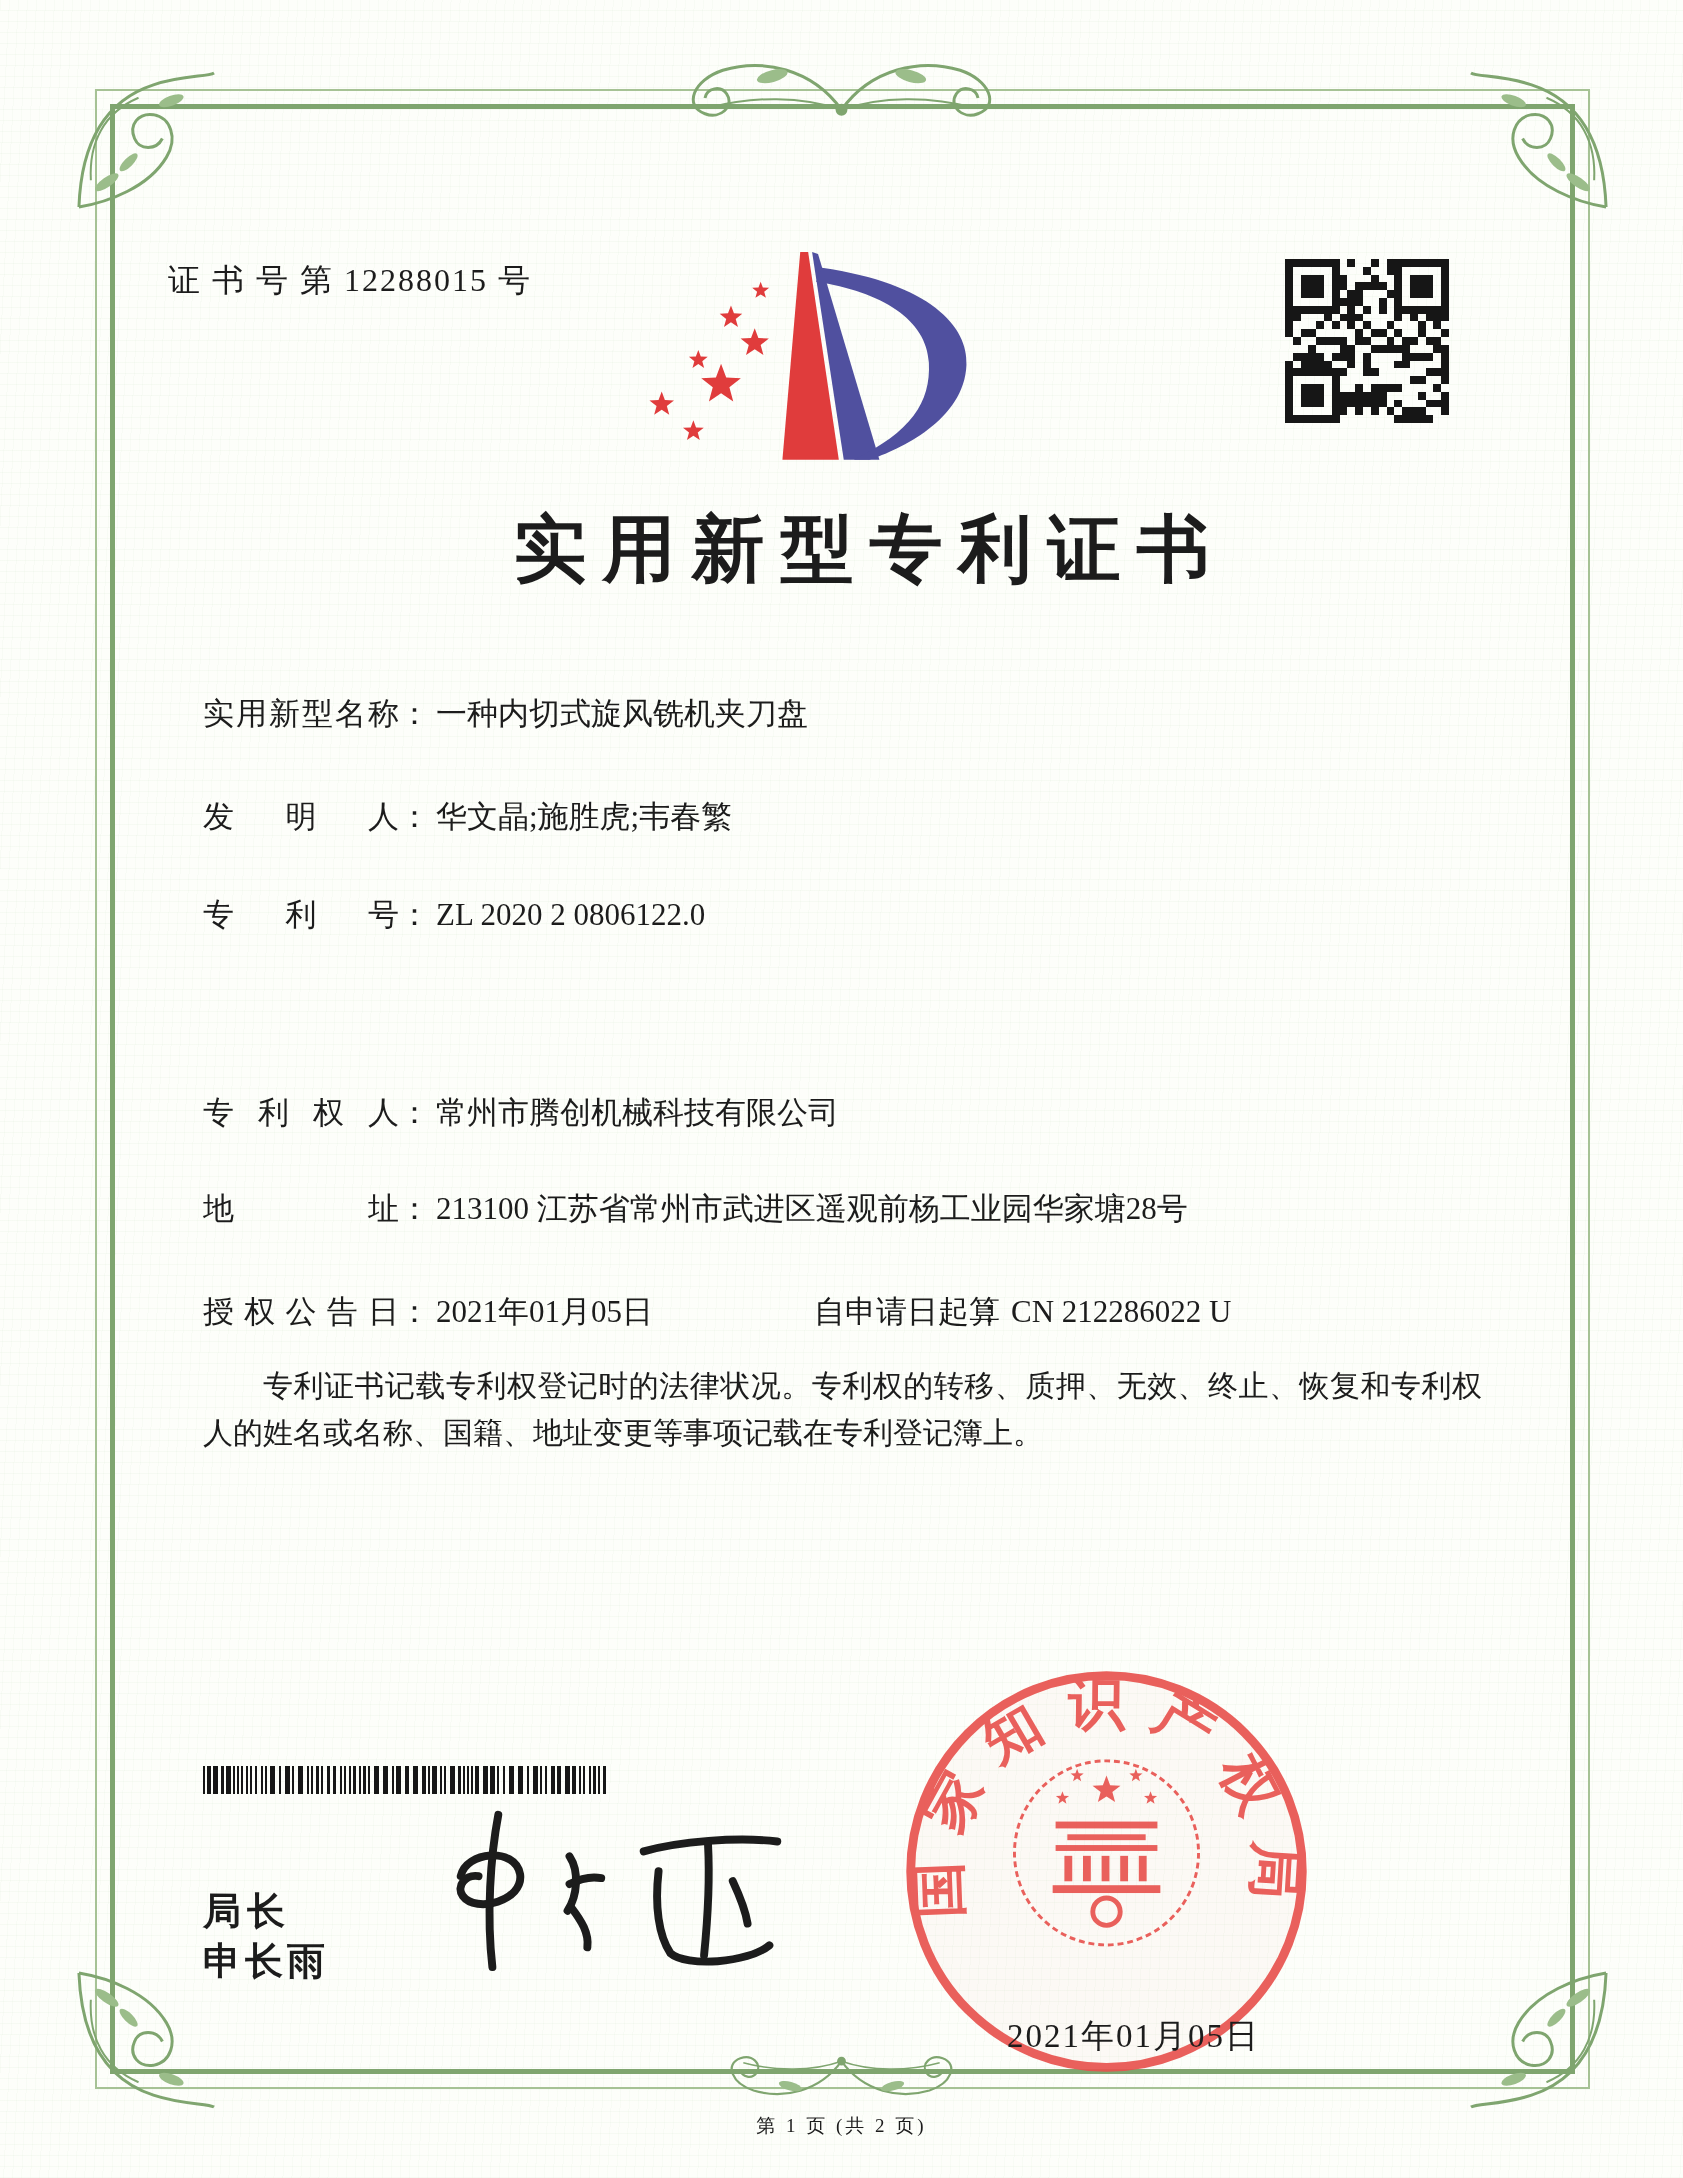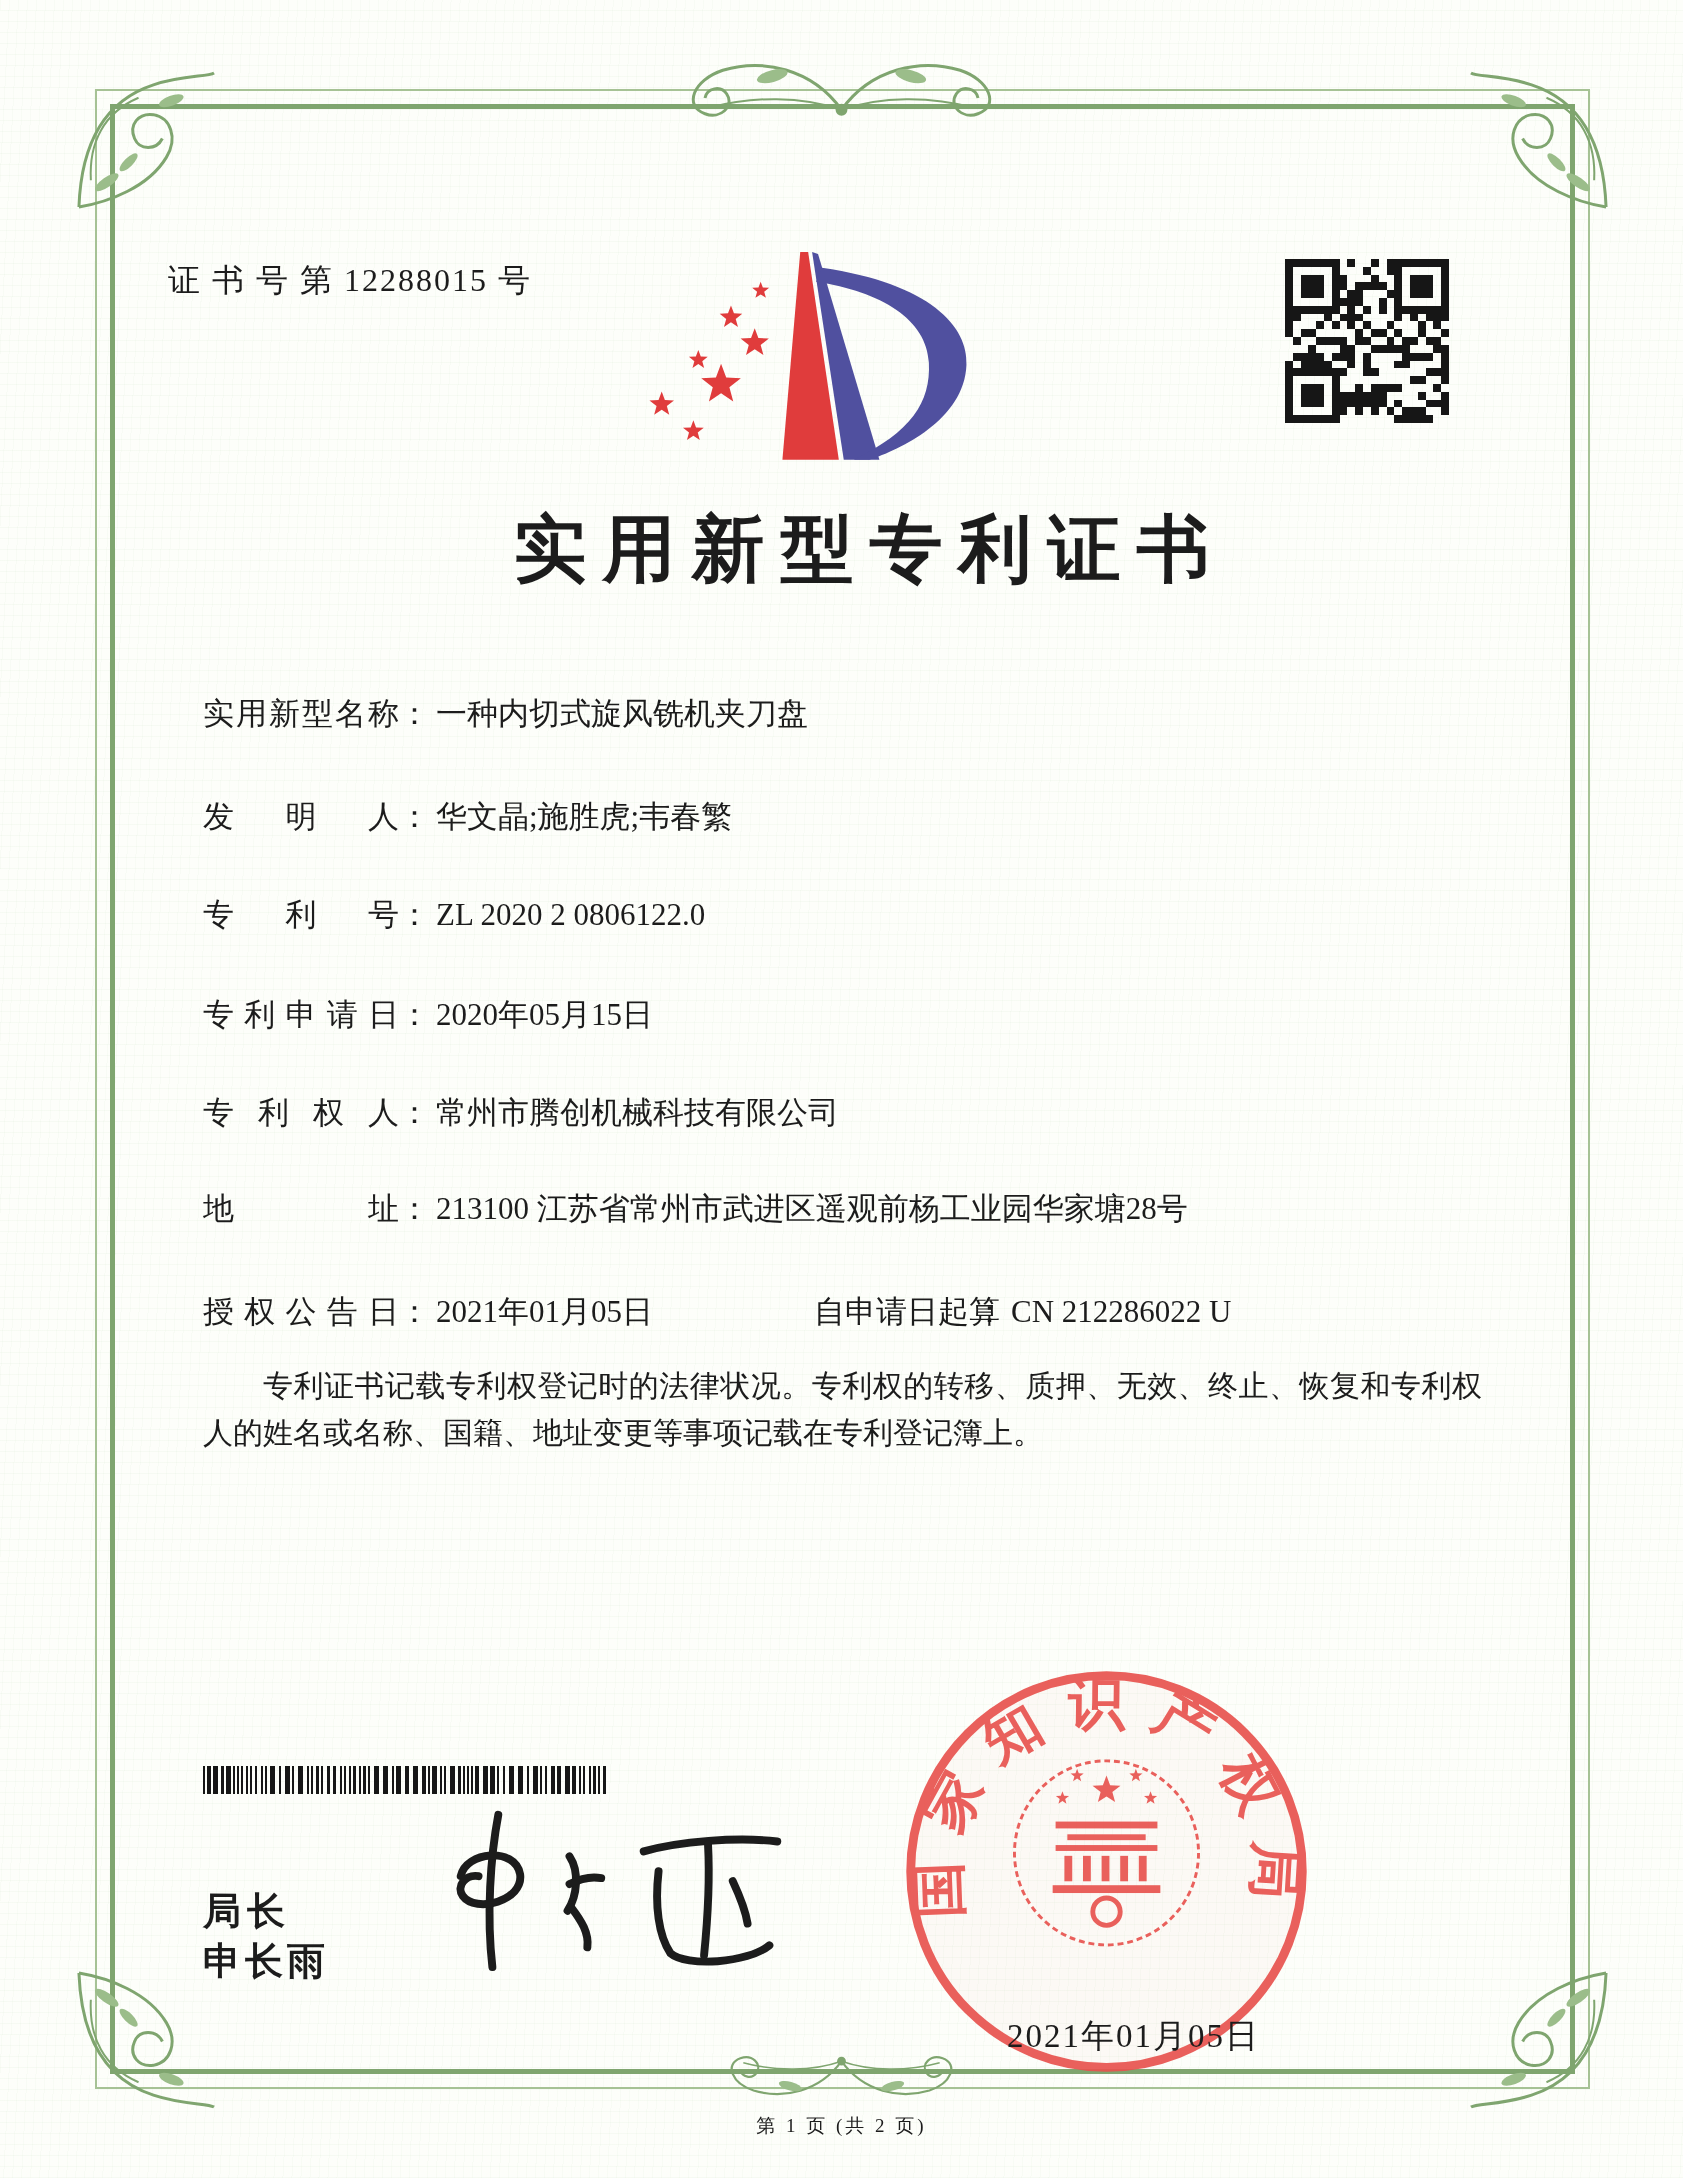--- a/index.html
+++ b/index.html
@@ -414,23 +414,20 @@
 
   <div class="abs field-row row-0">
     <span class="f-label">实用新型名称</span><span class="f-colon">：</span><span class="f-value">一种内切式旋风铣机夹刀盘</span>
   </div>
   <div class="abs field-row row-1">
     <span class="f-label">发明人</span><span class="f-colon">：</span><span class="f-value">华文晶;施胜虎;韦春繁</span>
   </div>
   <div class="abs field-row row-2">
     <span class="f-label">专利号</span><span class="f-colon">：</span><span class="f-value">ZL 2020 2 0806122.0</span>
   </div>
-  <div class="abs field-row row-3">
-    <span class="f-label">专利申请日</span><span class="f-colon">：</span><span class="f-value">2020年05月15日</span>
-  </div>
   <div class="abs field-row row-4">
     <span class="f-label">专利权人</span><span class="f-colon">：</span><span class="f-value">常州市腾创机械科技有限公司</span>
   </div>
   <div class="abs field-row row-5">
     <span class="f-label">地址</span><span class="f-colon">：</span><span class="f-value">213100 江苏省常州市武进区遥观前杨工业园华家塘28号</span>
   </div>
   <div class="abs field-row row-6">
     <span class="f-label">授权公告日</span><span class="f-colon">：</span><span class="f-value">2021年01月05日</span>
   </div>
   <div class="abs grant-no-field">

